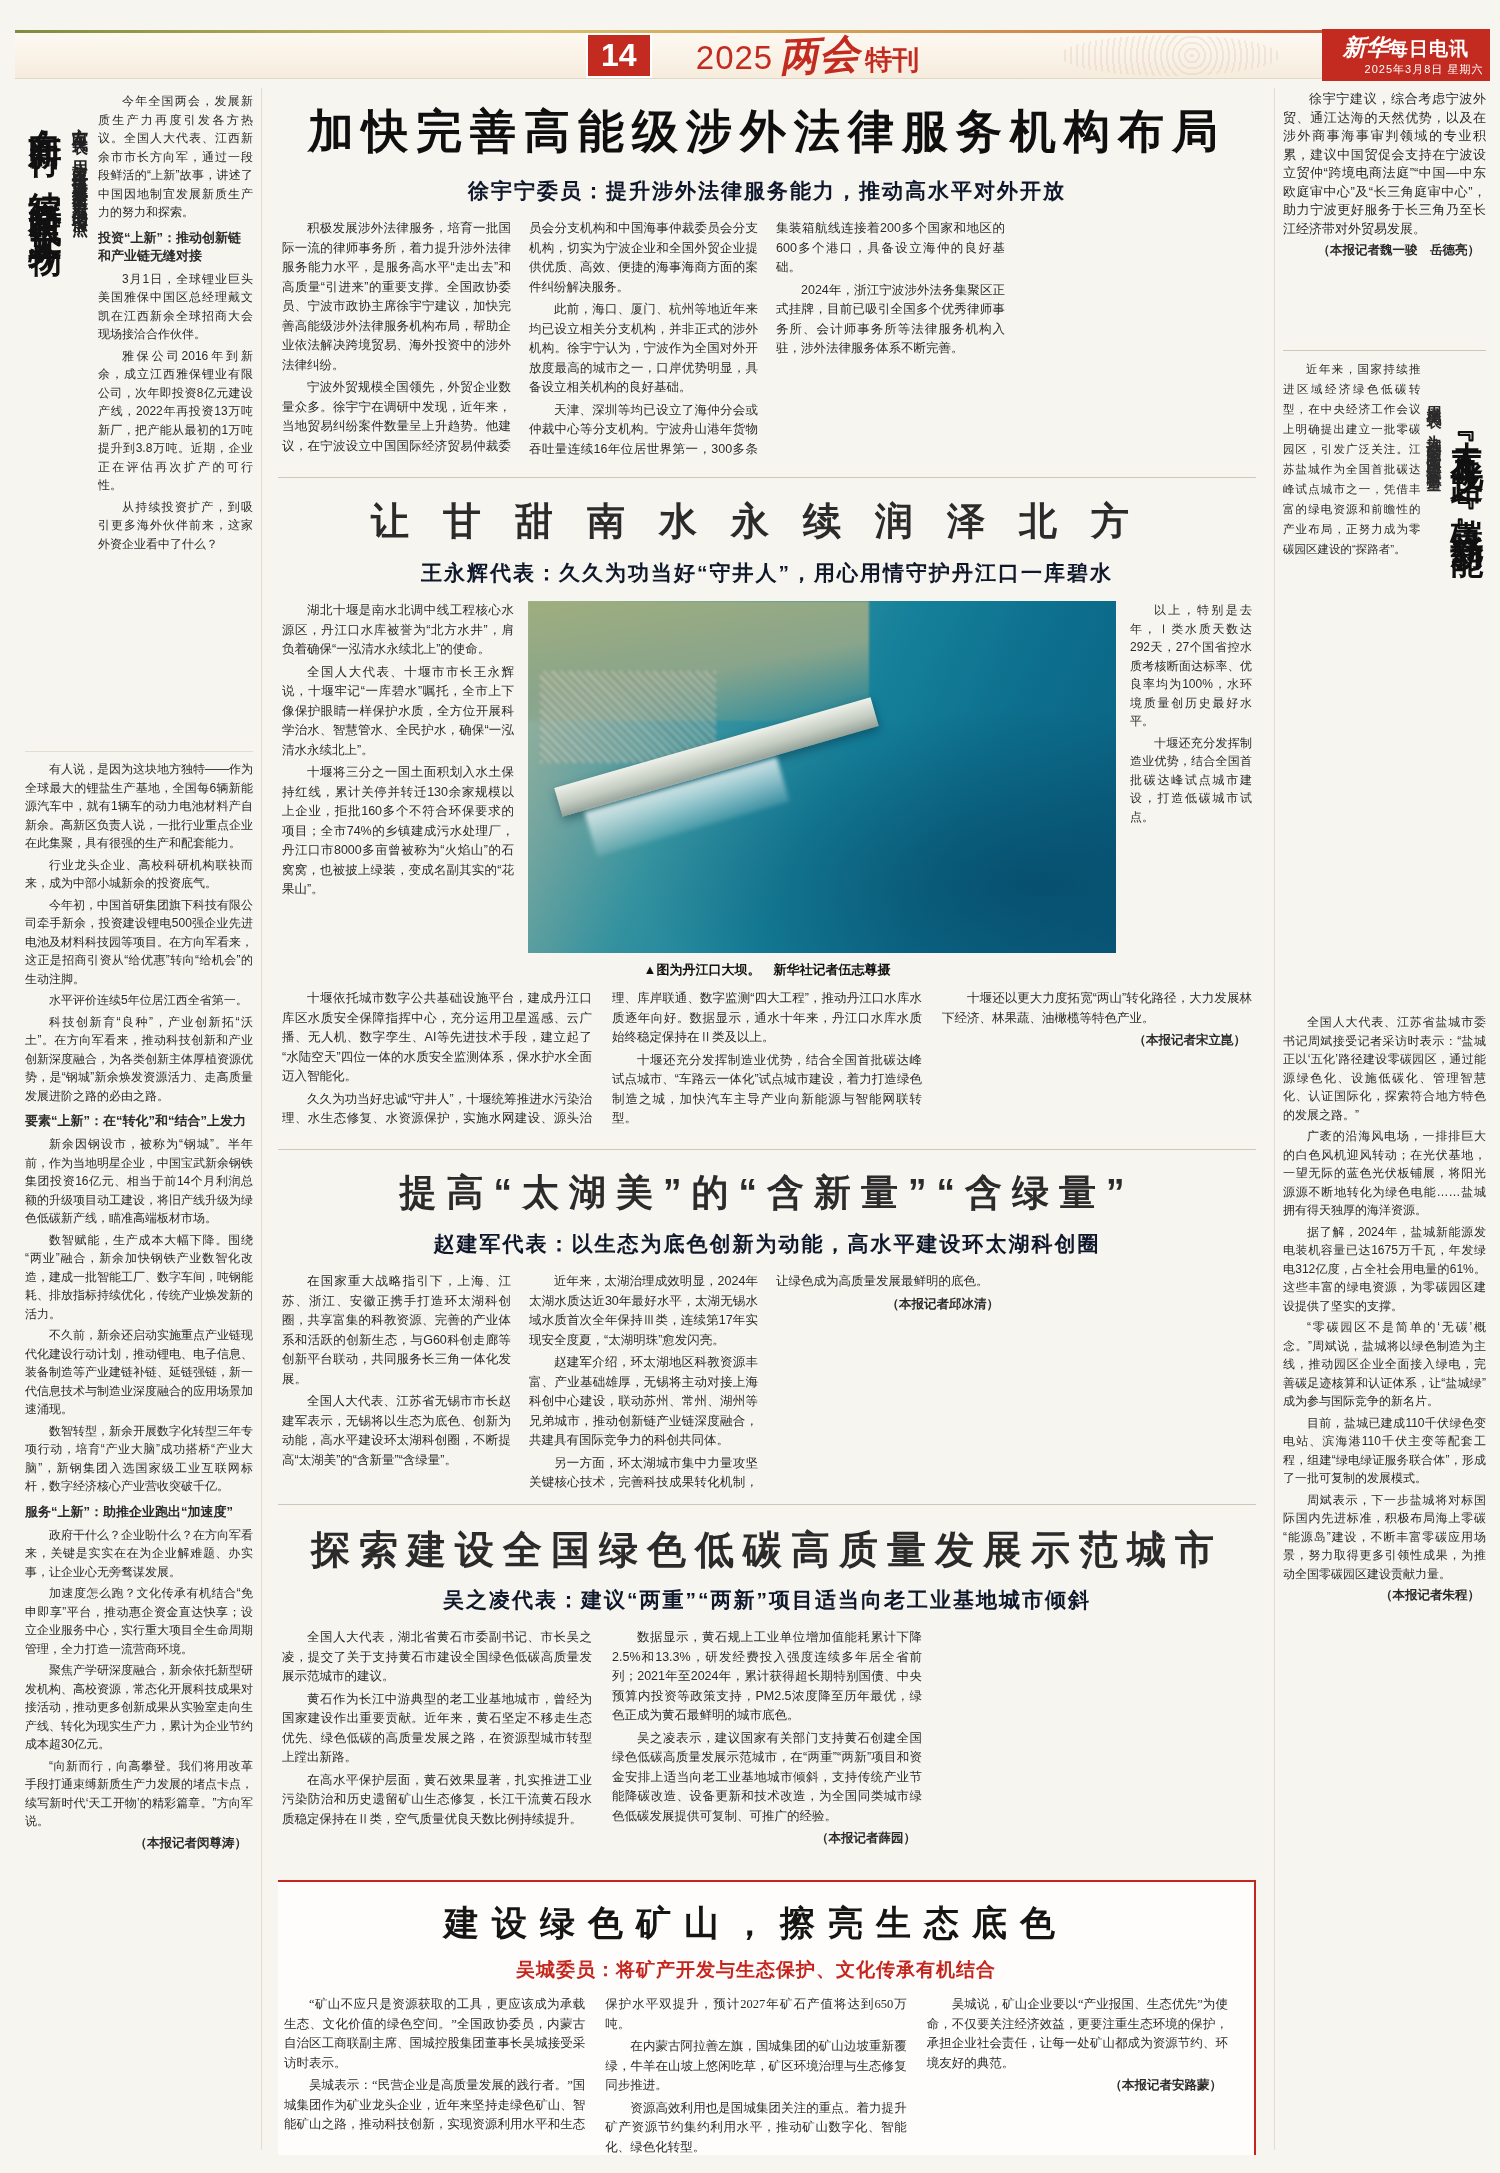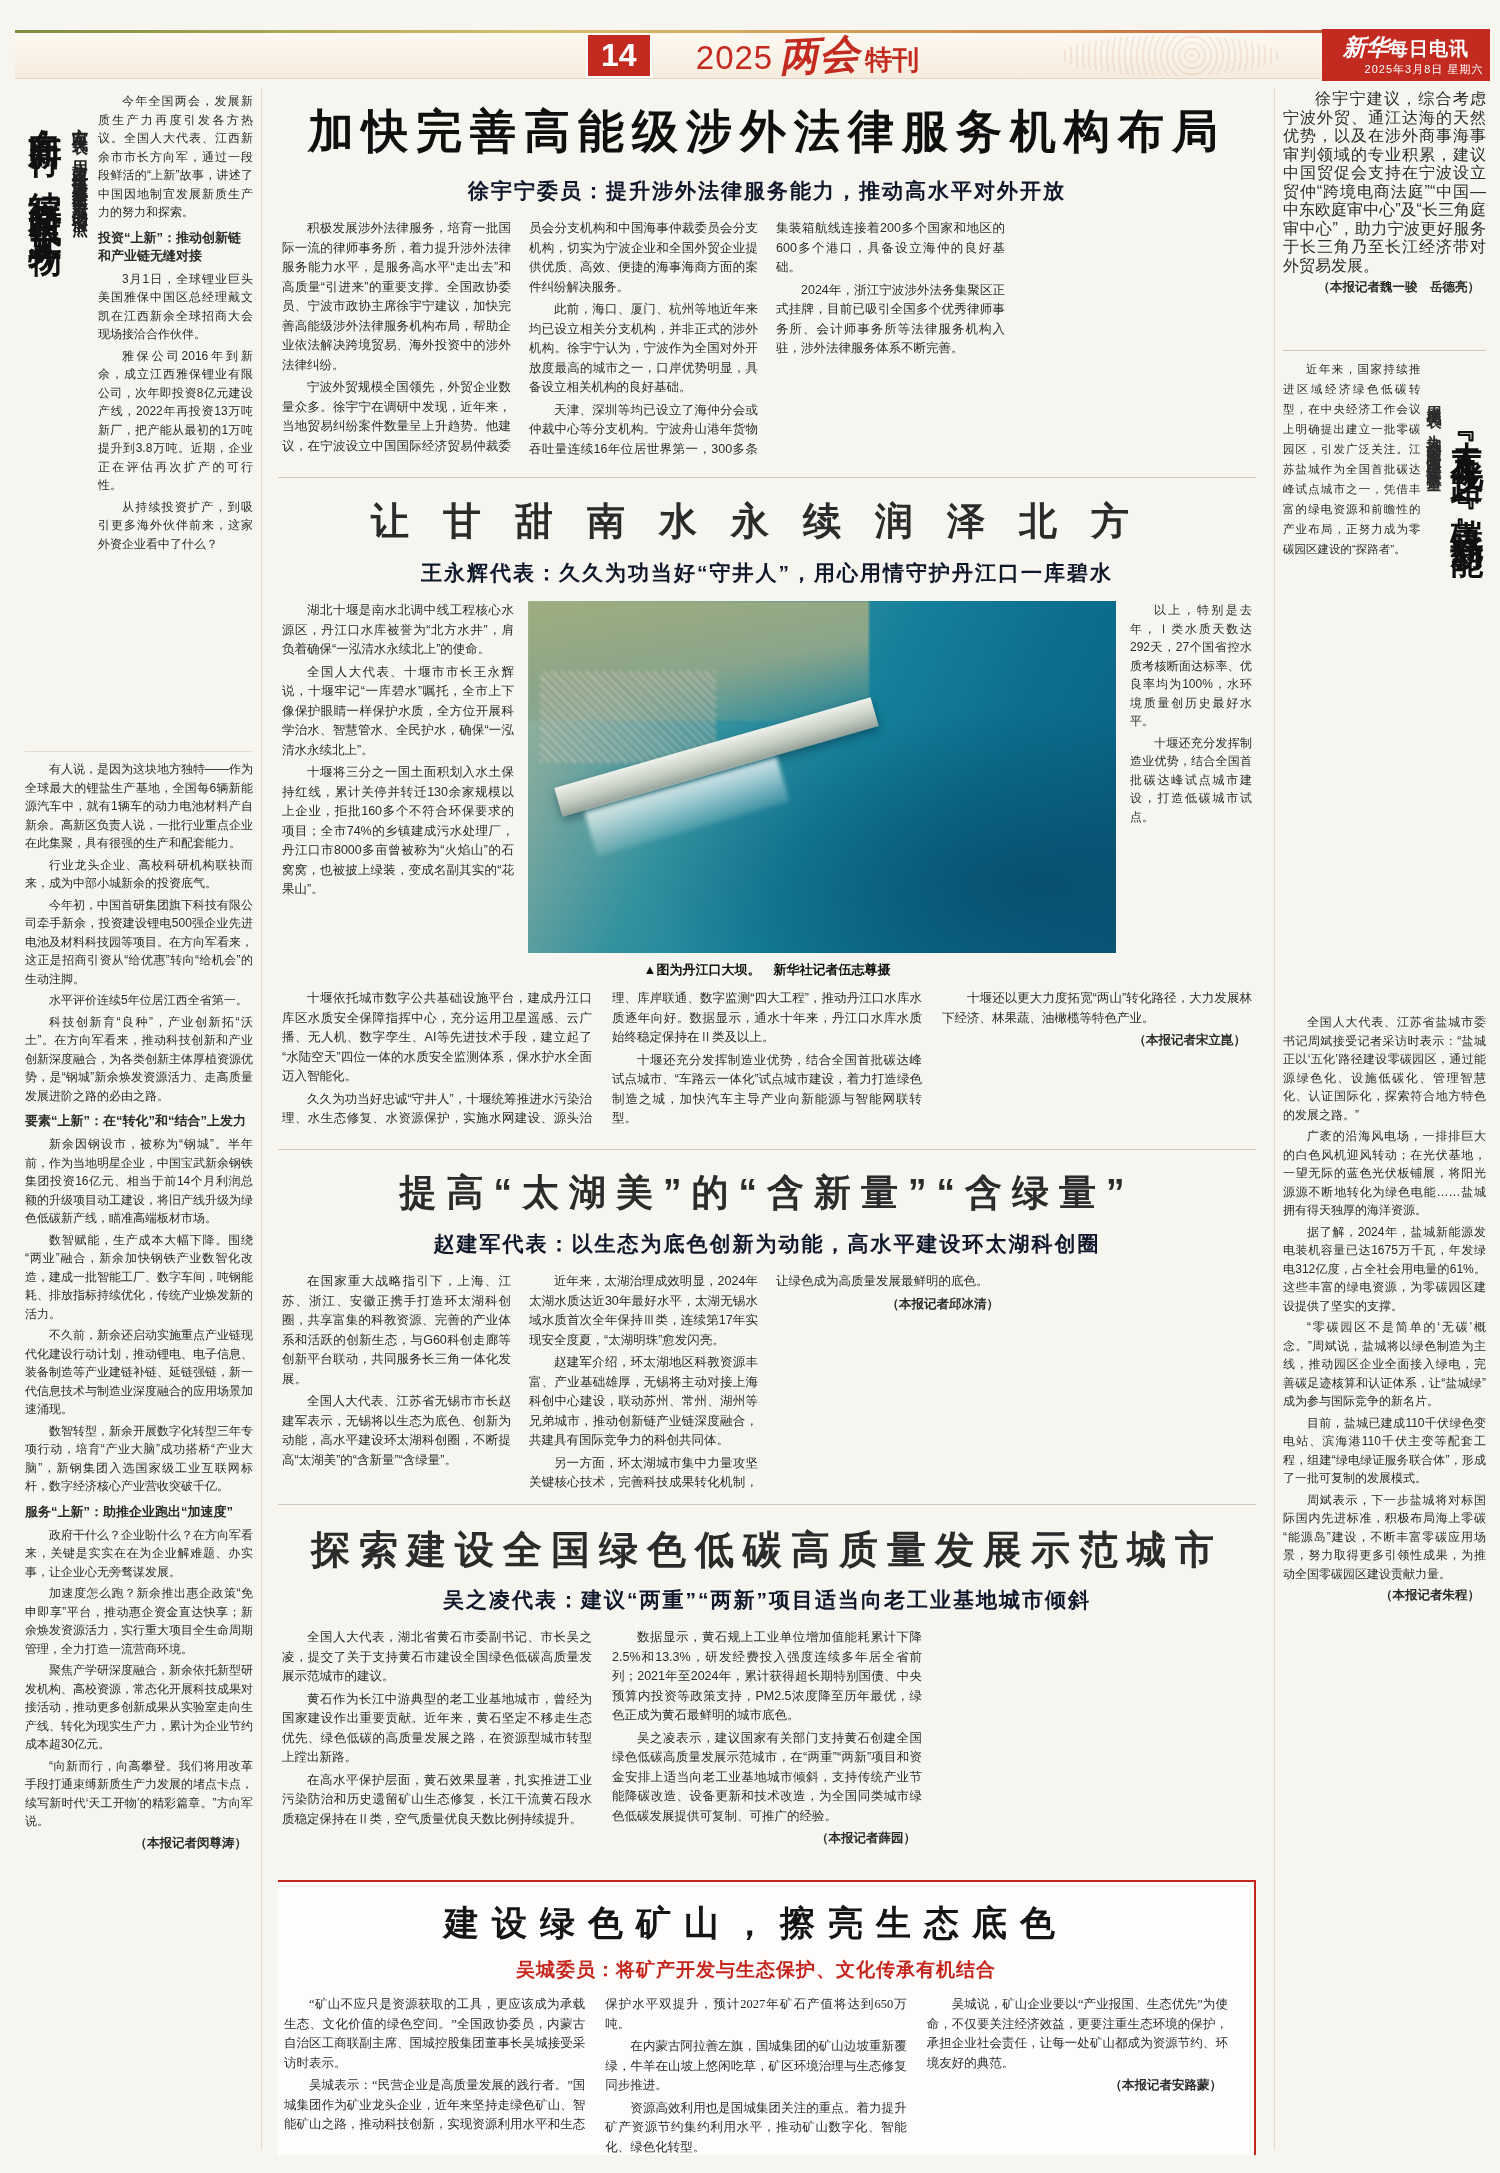--- a/index.html
+++ b/index.html
@@ -75,21 +75,21 @@
       background:repeating-linear-gradient(45deg,rgba(230,225,210,.5) 0 3px,rgba(120,130,110,.35) 3px 6px);
       filter:blur(1.5px);opacity:.8;}
   .caption{text-align:center;font-size:13px;font-weight:600;margin:8px 0 10px;color:#111;}
   .w-bottom{columns:3;column-gap:20px;column-fill:auto;height:150px;margin-top:2px;}
   
   .mine{border:2px solid #c5251d;background:#fffdfb;margin:14px 0 0 -22px;padding:8px 26px 12px;}
   .h-mine{font-size:35px;font-weight:900;letter-spacing:13px;text-align:center;margin:10px 0 10px;color:#151515;}
   .h-mine-sub{font-size:19px;font-weight:700;color:#c5251d;text-align:center;letter-spacing:1px;margin-bottom:12px;}
   
   .r-top{height:252px;overflow:hidden;padding-top:2px;}
-  .r-top p{font-size:16px;line-height:18.5px;}
+  .r-top p{font-size:13px;line-height:18.5px;}
   .r-div{border-top:1px solid #cfc8b8;margin:8px 0;}
   .wh-top{display:flex;height:648px;overflow:hidden;}
   .wh-flow{flex:1;overflow:hidden;}
   .wh-flow p{font-size:11.5px;line-height:20px;text-indent:2em;}
   .wh-vsub{writing-mode:vertical-rl;font-size:15px;font-weight:700;letter-spacing:3px;padding:34px 4px 0 4px;line-height:1.3;}
   .wh-vtitle{writing-mode:vertical-rl;font-size:33px;font-weight:900;letter-spacing:5px;line-height:1.15;padding-top:56px;color:#101010;}
   .wh-bottom{height:1120px;overflow:hidden;margin-top:6px;}
   .wh-bottom p{font-size:12px;line-height:18.5px;}
 </style>
 </head>
@@ -135,21 +135,21 @@
       <p>今年初，中国首研集团旗下科技有限公司牵手新余，投资建设锂电500强企业先进电池及材料科技园等项目。在方向军看来，这正是招商引资从“给优惠”转向“给机会”的生动注脚。</p>
       <p>水平评价连续5年位居江西全省第一。</p>
       <p>科技创新育“良种”，产业创新拓“沃土”。在方向军看来，推动科技创新和产业创新深度融合，为各类创新主体厚植资源优势，是“钢城”新余焕发资源活力、走高质量发展进阶之路的必由之路。</p>
       <div class="sub">要素“上新”：在“转化”和“结合”上发力</div>
       <p>新余因钢设市，被称为“钢城”。半年前，作为当地明星企业，中国宝武新余钢铁集团投资16亿元、相当于前14个月利润总额的升级项目动工建设，将旧产线升级为绿色低碳新产线，瞄准高端板材市场。</p>
       <p>数智赋能，生产成本大幅下降。围绕“两业”融合，新余加快钢铁产业数智化改造，建成一批智能工厂、数字车间，吨钢能耗、排放指标持续优化，传统产业焕发新的活力。</p>
       <p>不久前，新余还启动实施重点产业链现代化建设行动计划，推动锂电、电子信息、装备制造等产业建链补链、延链强链，新一代信息技术与制造业深度融合的应用场景加速涌现。</p>
       <p>数智转型，新余开展数字化转型三年专项行动，培育“产业大脑”成功搭桥“产业大脑”，新钢集团入选国家级工业互联网标杆，数字经济核心产业营收突破千亿。</p>
       <div class="sub">服务“上新”：助推企业跑出“加速度”</div>
       <p>政府干什么？企业盼什么？在方向军看来，关键是实实在在为企业解难题、办实事，让企业心无旁骛谋发展。</p>
-      <p>加速度怎么跑？新余推出惠企政策“免申即享”平台，推动惠企资金直达快享；新余焕发资源活力，实行重大项目全生命周期管理，全力打造一流营商环境。</p>
+      <p>加速度怎么跑？文化传承有机结合“免申即享”平台，推动惠企资金直达快享；设立企业服务中心，实行重大项目全生命周期管理，全力打造一流营商环境。</p>
       <p>聚焦产学研深度融合，新余依托新型研发机构、高校资源，常态化开展科技成果对接活动，推动更多创新成果从实验室走向生产线、转化为现实生产力，累计为企业节约成本超30亿元。</p>
       <p>“向新而行，向高攀登。我们将用改革手段打通束缚新质生产力发展的堵点卡点，续写新时代‘天工开物’的精彩篇章。”方向军说。</p>
       <div class="byline">（本报记者闵尊涛）</div>
     </div>
 </div>
 
 <div class="col-center">
 
   <div class="blk">
     <div class="h-main">加快完善高能级涉外法律服务机构布局</div>

